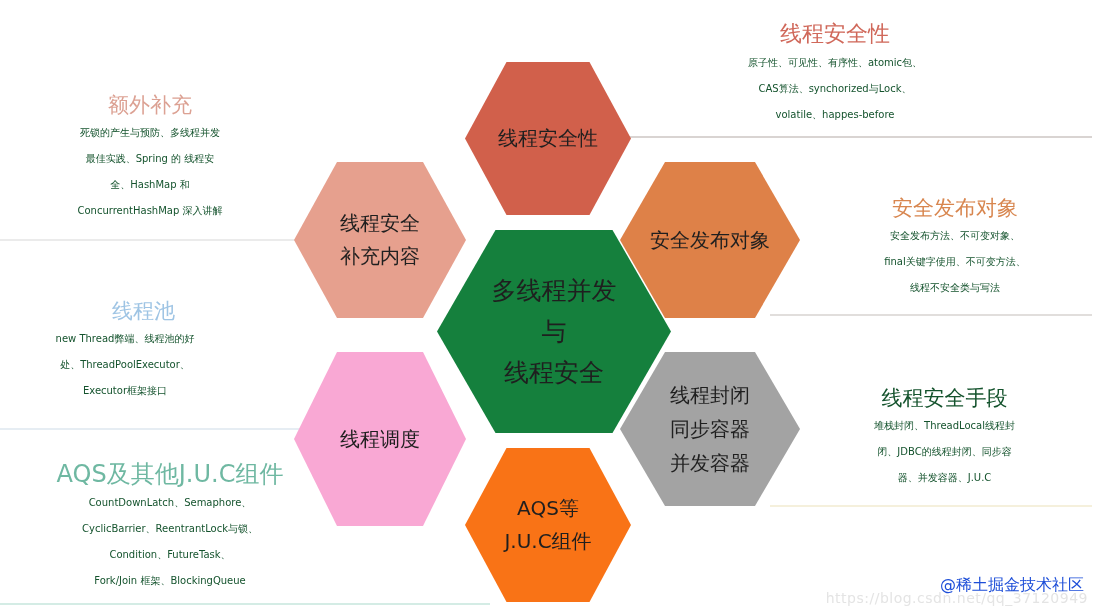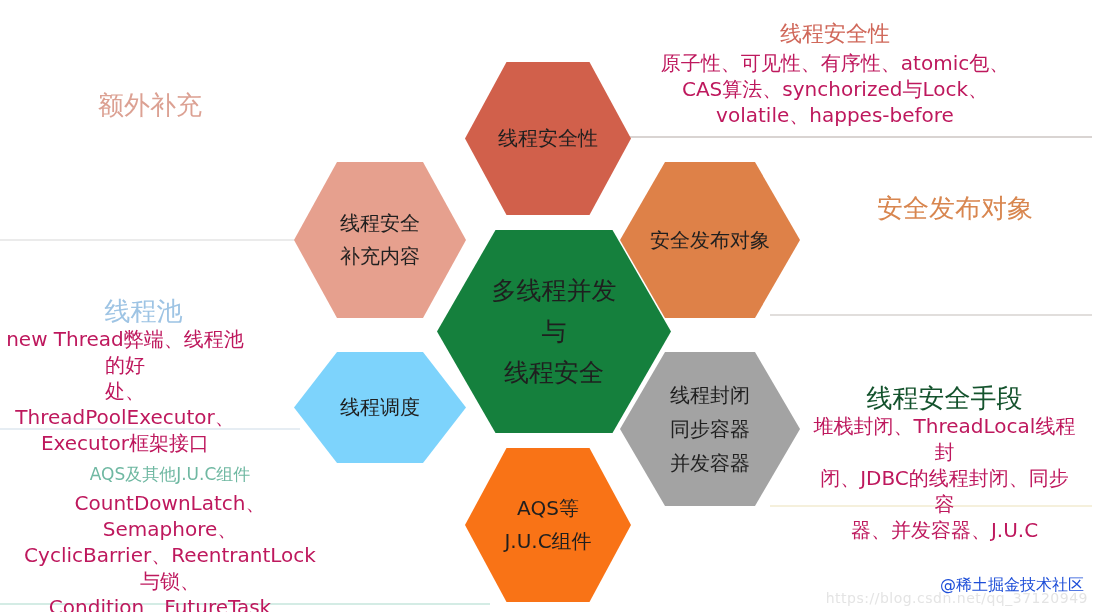--- a/index.html
+++ b/index.html
@@ -3,22 +3,22 @@
 <meta charset="utf-8">
 <style>
   html, body { margin:0; padding:0; background:#ffffff; }
   body { width:1102px; height:612px; position:relative; overflow:hidden;
          font-family:"DejaVu Sans","Liberation Sans",sans-serif; }
   .hex { position:absolute; display:flex; align-items:center; justify-content:center;
          text-align:center; color:#1f1f1f; clip-path:polygon(25% 0%,75% 0%,100% 50%,75% 100%,25% 100%,0% 50%); }
   .hex-label { font-size:20px; line-height:33px; white-space:pre-line; }
   .hex-center .hex-label { font-size:25px; line-height:41px; }
   .panel { position:absolute; text-align:center; }
-  .panel-title { font-size:26px; line-height:30px; display:block; }
-  .panel-body { font-size:20px; line-height:26px; color:#be185d; display:block; white-space:pre-line; }
+  .panel-title { font-size:21px; line-height:30px; display:block; }
+  .panel-body { font-size:10px; line-height:26px; color:#14532d; display:block; white-space:pre-line; }
   .divider { position:absolute; height:1.5px; }
   .watermark { position:absolute; right:18px; bottom:16px; font-size:16px; color:#1d4ed8; }
   .watermark-url { position:absolute; right:14px; bottom:6px; font-size:14px; color:#e4e4e4; letter-spacing:0.5px; }
 </style>
 </head>
 <body>
 
 <div class="divider" style="left:620px; top:136px; width:472px; background:#d9d4d2;"></div>
 <div class="divider" style="left:0; top:239px; width:300px; background:#ebebeb;"></div>
 <div class="divider" style="left:770px; top:314px; width:322px; background:#e1dedc;"></div>
@@ -34,21 +34,21 @@
 补充内容</span>
 </div>
 <div class="hex" style="left:620px; top:162px; width:180px; height:156px; background:#de8148;">
   <span class="hex-label">安全发布对象</span>
 </div>
 <div class="hex hex-center" style="left:437px; top:230px; width:234px; height:203px; background:#15803d;">
   <span class="hex-label">多线程并发
 与
 线程安全</span>
 </div>
-<div class="hex" style="left:294px; top:352px; width:172px; height:111px; background:#7dd3fc;">
+<div class="hex" style="left:294px; top:352px; width:172px; height:174px; background:#f9a8d4;">
   <span class="hex-label">线程调度</span>
 </div>
 <div class="hex" style="left:620px; top:352px; width:180px; height:154px; background:#a3a3a3;">
   <span class="hex-label" style="line-height:34px;">线程封闭
 同步容器
 并发容器</span>
 </div>
 <div class="hex" style="left:465px; top:448px; width:166px; height:154px; background:#f97316;">
   <span class="hex-label">AQS等
 J.U.C组件</span>
@@ -56,42 +56,49 @@
 
 <div class="panel" style="left:660px; top:18px; width:350px;">
   <span class="panel-title" style="color:#d0685a; font-size:22px; line-height:32px;">线程安全性</span>
   <span class="panel-body">原子性、可见性、有序性、atomic包、
 CAS算法、synchorized与Lock、
 volatile、happes-before</span>
 </div>
 
 <div class="panel" style="left:0; top:90px; width:300px;">
   <span class="panel-title" style="color:#dca193;">额外补充</span>
+  <span class="panel-body">死锁的产生与预防、多线程并发
+最佳实践、Spring 的 线程安
+全、HashMap 和
+ConcurrentHashMap 深入讲解</span>
 </div>
 
 <div class="panel" style="left:820px; top:193px; width:270px;">
   <span class="panel-title" style="color:#d8864f;">安全发布对象</span>
+  <span class="panel-body">安全发布方法、不可变对象、
+final关键字使用、不可变方法、
+线程不安全类与写法</span>
 </div>
 
 <div class="panel" style="left:0; top:296px; width:250px;">
   <span class="panel-title" style="color:#9ec4e4;padding-left:37px;">线程池</span>
   <span class="panel-body">new Thread弊端、线程池的好
 处、ThreadPoolExecutor、
 Executor框架接口</span>
 </div>
 
 <div class="panel" style="left:812px; top:383px; width:265px;">
   <span class="panel-title" style="color:#14532d;">线程安全手段</span>
   <span class="panel-body">堆栈封闭、ThreadLocal线程封
 闭、JDBC的线程封闭、同步容
 器、并发容器、J.U.C</span>
 </div>
 
 <div class="panel" style="left:20px; top:458px; width:300px;">
-  <span class="panel-title" style="color:#6fb8a2; font-size:17px; line-height:32px;">AQS及其他J.U.C组件</span>
+  <span class="panel-title" style="color:#6fb8a2; font-size:24px; line-height:32px;">AQS及其他J.U.C组件</span>
   <span class="panel-body">CountDownLatch、Semaphore、
 CyclicBarrier、ReentrantLock与锁、
 Condition、FutureTask、
 Fork/Join 框架、BlockingQueue</span>
 </div>
 
 <div class="watermark-url">https://blog.csdn.net/qq_37120949</div>
 <div class="watermark">@稀土掘金技术社区</div>
 
 </body></html>

